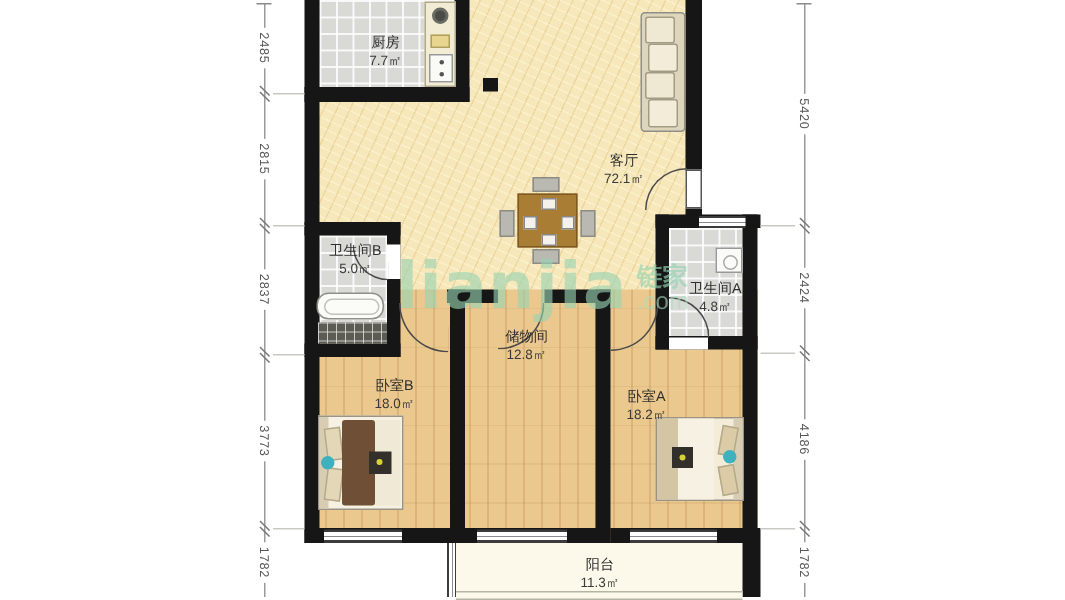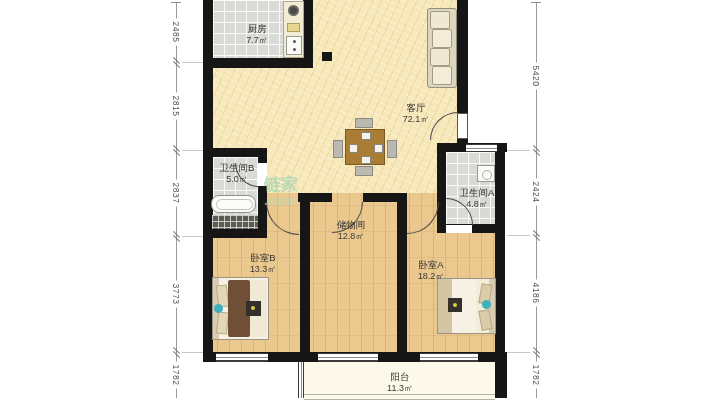--- a/index.html
+++ b/index.html
@@ -33,21 +33,21 @@
   .dim-label{position:absolute;writing-mode:vertical-rl;font-size:8.5px;color:#555;
              background:#ffffff;padding:3px 0;letter-spacing:.5px;transform:translate(-50%,-50%);}
   .tick{position:absolute;width:9px;height:1px;background:#777;transform:rotate(45deg);}
   .endbar{position:absolute;height:1px;width:10px;background:#8a8a8a;}
   .ext{position:absolute;height:1px;background:#c9c9c2;}
   .wm{position:absolute;left:264px;top:170px;display:flex;align-items:flex-start;gap:6px;pointer-events:none;}
   .wm-brand{font-family:"DejaVu Sans",sans-serif;font-weight:bold;font-size:43px;line-height:42px;
             color:rgba(151,211,177,.62);letter-spacing:1px;}
   .wm-right{display:flex;flex-direction:column;margin-top:6px;line-height:1.05;}
   .wm-cn{font-size:17px;font-weight:bold;color:rgba(151,211,177,.66);}
-  .wm-com{font-size:13px;font-weight:bold;color:rgba(170,221,191,.62);}
+  .wm-com{font-size:16px;font-weight:normal;color:rgba(170,221,191,.62);}
   .furn{position:absolute;}
 </style>
 </head>
 <body>
 
 <div id="stage">
 
   <div class="floor-living" style="left:205px;top:0;width:263px;height:240px;"></div>
   <div class="floor-wood" style="left:205px;top:193px;width:300px;height:169px;"></div>
   <div class="floor-tile" style="left:213px;top:0;width:92px;height:60px;"></div>
@@ -174,32 +174,33 @@
   <div class="rlabel" style="left:477px;top:187px;">
     <div>卫生间A</div>
     <div class="area">4.8㎡</div>
   </div>
   <div class="rlabel" style="left:351px;top:219px;">
     <div>储物间</div>
     <div class="area">12.8㎡</div>
   </div>
   <div class="rlabel" style="left:263px;top:252px;">
     <div>卧室B</div>
-    <div class="area">13.3㎡</div>
+    <div class="area">18.0㎡</div>
   </div>
   <div class="rlabel" style="left:431px;top:259px;">
     <div>卧室A</div>
     <div class="area">18.2㎡</div>
   </div>
   <div class="rlabel" style="left:400px;top:371px;">
     <div>阳台</div>
     <div class="area">11.3㎡</div>
   </div>
 
   <div class="wm">
+    <span class="wm-brand">lianjia</span>
     <span class="wm-right">
       <span class="wm-cn">链家</span>
       <span class="wm-com">.com</span>
     </span>
   </div>
 
   <div>
     <div class="dim-line" style="left:176px;top:2px;height:396px;"></div>
     <div class="endbar" style="left:171px;top:2px;"></div>
     <div class="tick" style="left:172px;top:60px;"></div>

